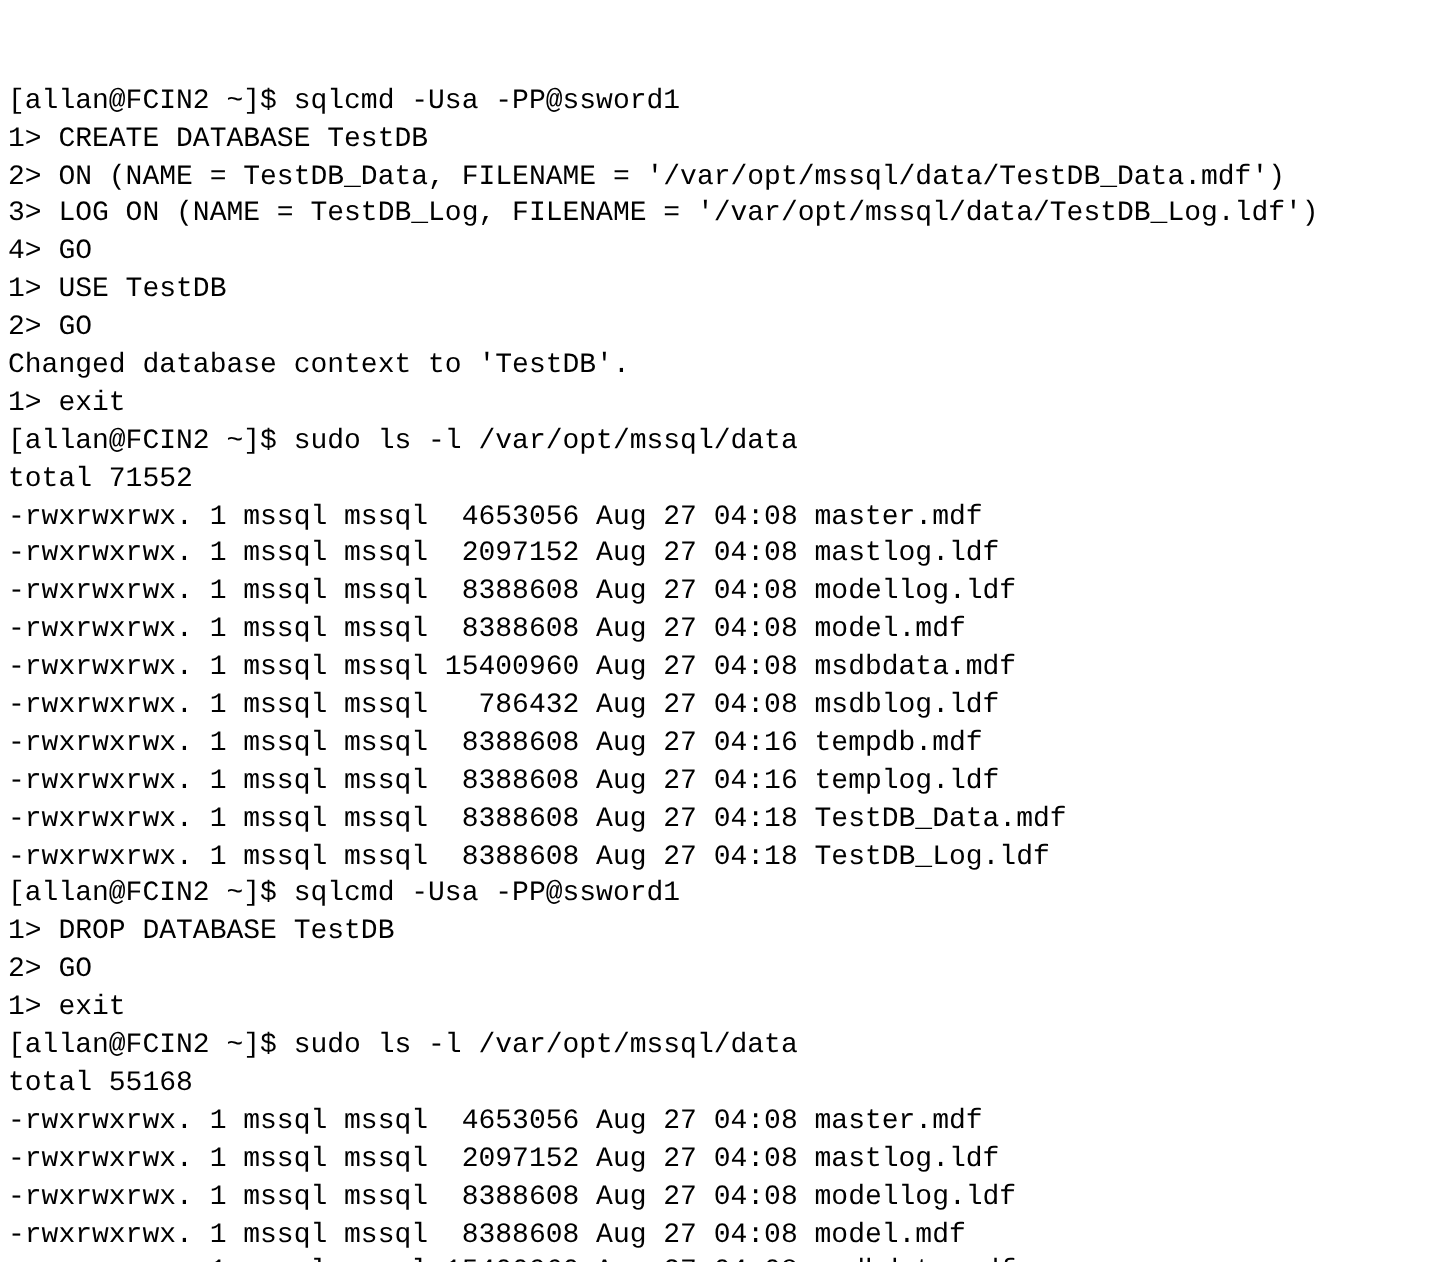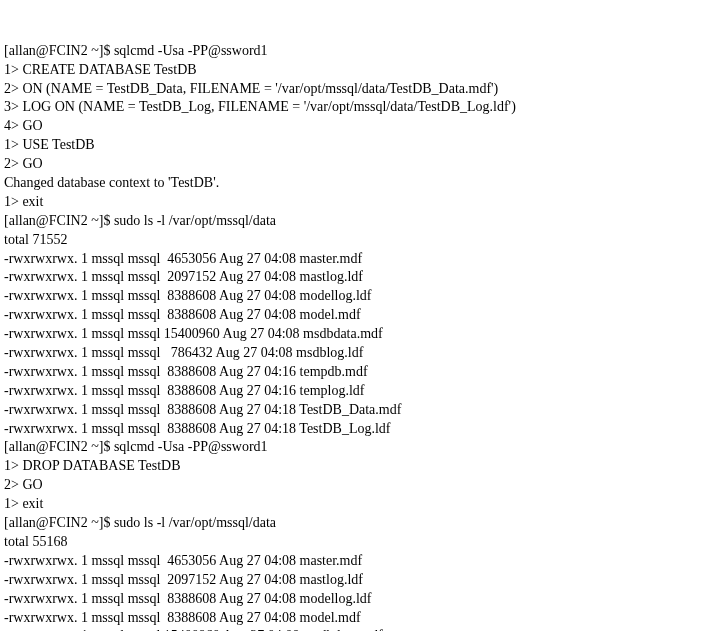--- a/index.html
+++ b/index.html
@@ -7,20 +7,19 @@
       font-size: 14px;
       line-height: 1.35;
       background: #ffffff;
       color: #000000;
       margin: 0;
       padding: 4px;
       white-space: pre;
     }
     .line {
       display: block;
-      font-family: Liberation Serif, serif;
     }
   </style>
 </head>
 <body>
 
 <div id="terminal"><span class="line">[allan@FCIN2 ~]$ sqlcmd -Usa -PP@ssword1</span><span class="line">1&gt; CREATE DATABASE TestDB</span><span class="line">2&gt; ON (NAME = TestDB_Data, FILENAME = '/var/opt/mssql/data/TestDB_Data.mdf')</span><span class="line">3&gt; LOG ON (NAME = TestDB_Log, FILENAME = '/var/opt/mssql/data/TestDB_Log.ldf')</span><span class="line">4&gt; GO</span><span class="line">1&gt; USE TestDB</span><span class="line">2&gt; GO</span><span class="line">Changed database context to 'TestDB'.</span><span class="line">1&gt; exit</span><span class="line">[allan@FCIN2 ~]$ sudo ls -l /var/opt/mssql/data</span><span class="line">total 71552</span><span class="line">-rwxrwxrwx. 1 mssql mssql  4653056 Aug 27 04:08 master.mdf</span><span class="line">-rwxrwxrwx. 1 mssql mssql  2097152 Aug 27 04:08 mastlog.ldf</span><span class="line">-rwxrwxrwx. 1 mssql mssql  8388608 Aug 27 04:08 modellog.ldf</span><span class="line">-rwxrwxrwx. 1 mssql mssql  8388608 Aug 27 04:08 model.mdf</span><span class="line">-rwxrwxrwx. 1 mssql mssql 15400960 Aug 27 04:08 msdbdata.mdf</span><span class="line">-rwxrwxrwx. 1 mssql mssql   786432 Aug 27 04:08 msdblog.ldf</span><span class="line">-rwxrwxrwx. 1 mssql mssql  8388608 Aug 27 04:16 tempdb.mdf</span><span class="line">-rwxrwxrwx. 1 mssql mssql  8388608 Aug 27 04:16 templog.ldf</span><span class="line">-rwxrwxrwx. 1 mssql mssql  8388608 Aug 27 04:18 TestDB_Data.mdf</span><span class="line">-rwxrwxrwx. 1 mssql mssql  8388608 Aug 27 04:18 TestDB_Log.ldf</span><span class="line">[allan@FCIN2 ~]$ sqlcmd -Usa -PP@ssword1</span><span class="line">1&gt; DROP DATABASE TestDB</span><span class="line">2&gt; GO</span><span class="line">1&gt; exit</span><span class="line">[allan@FCIN2 ~]$ sudo ls -l /var/opt/mssql/data</span><span class="line">total 55168</span><span class="line">-rwxrwxrwx. 1 mssql mssql  4653056 Aug 27 04:08 master.mdf</span><span class="line">-rwxrwxrwx. 1 mssql mssql  2097152 Aug 27 04:08 mastlog.ldf</span><span class="line">-rwxrwxrwx. 1 mssql mssql  8388608 Aug 27 04:08 modellog.ldf</span><span class="line">-rwxrwxrwx. 1 mssql mssql  8388608 Aug 27 04:08 model.mdf</span><span class="line">-rwxrwxrwx. 1 mssql mssql 15400960 Aug 27 04:08 msdbdata.mdf</span></div>
 
 
 </body></html>

